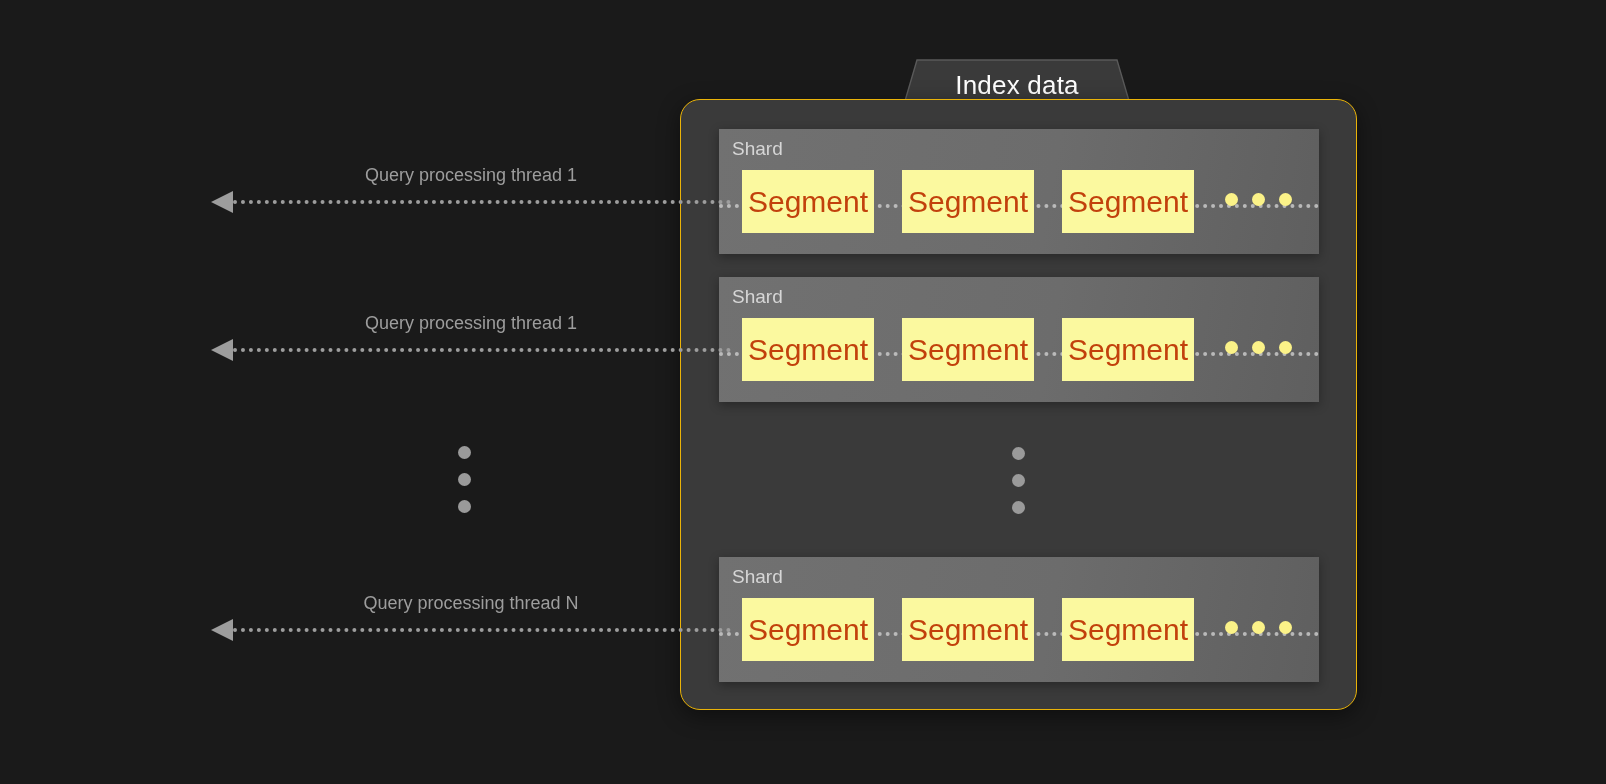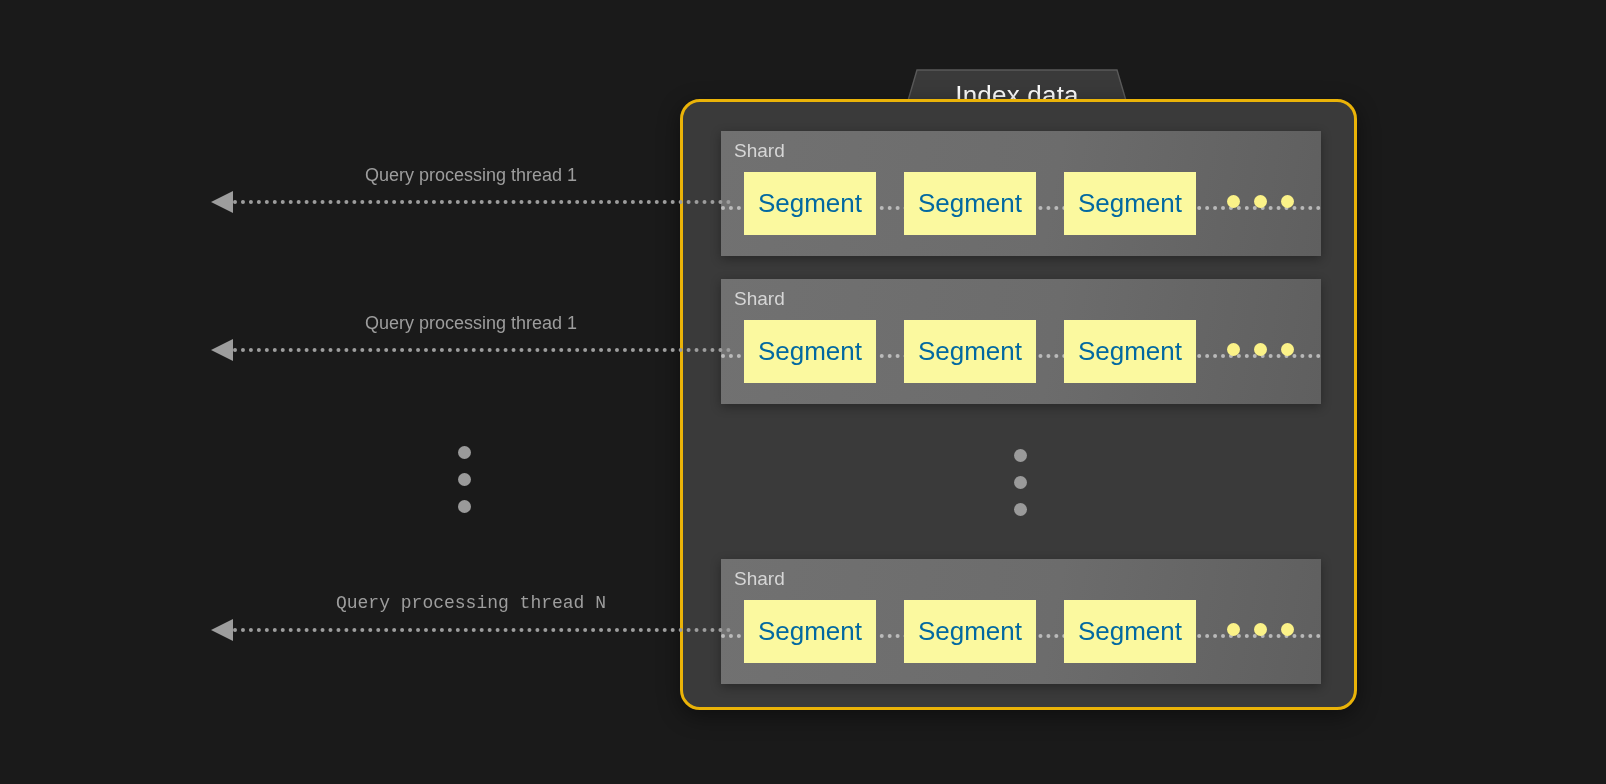--- a/index.html
+++ b/index.html
@@ -21,21 +21,21 @@
     left: 0; top: 0;
     width: 1606px;
     height: 784px;
     background: #1a1a1a;
   }
 
   
   .index-tab {
     position: absolute;
     left: 901px;
-    top: 69px;
+    top: 59px;
     width: 232px;
     height: 53px;
   }
   .index-tab .tab-shape {
     position: absolute;
     left: 0; top: 0;
     width: 232px;
     height: 53px;
   }
   .index-tab .tab-label {
@@ -52,21 +52,21 @@
   }
 
   
   .index-panel {
     position: absolute;
     left: 680px;
     top: 99px;
     width: 677px;
     height: 611px;
     background: #3a3a3a;
-    border: 3px solid #eab308;
+    border: 1px solid #eab308;
     border-radius: 20px;
     box-sizing: border-box;
     box-shadow: 0 6px 22px rgba(0,0,0,0.45);
   }
 
   
   .shard {
     position: absolute;
     left: 38px;
     width: 600px;
@@ -109,22 +109,22 @@
     left: 23px;
     top: 41px;
     display: flex;
     align-items: center;
     gap: 28px;
   }
   .segment {
     width: 132px;
     height: 63px;
     background: #fbf99f;
-    color: #0369a1;
-    font-size: 26px;
+    color: #c2410c;
+    font-size: 30px;
     line-height: 63px;
     text-align: center;
     white-space: nowrap;
     position: relative;
     z-index: 2;
   }
 
   .shard-dots {
     position: absolute;
     left: 506px;
@@ -158,21 +158,21 @@
 
   
   .thread {
     position: absolute;
     left: 211px;
     width: 520px;
     height: 60px;
   }
   .thread.t0 { top: 160px; }
   .thread.t1 { top: 308px; }
-  .thread.t2 { top: 588px; font-family: Liberation Mono, monospace; }
+  .thread.t2 { top: 588px; }
 
   .thread-label {
     position: absolute;
     left: 0;
     top: 0;
     width: 520px;
     text-align: center;
     color: #9d9d9d;
     font-size: 18px;
     line-height: 30px;

